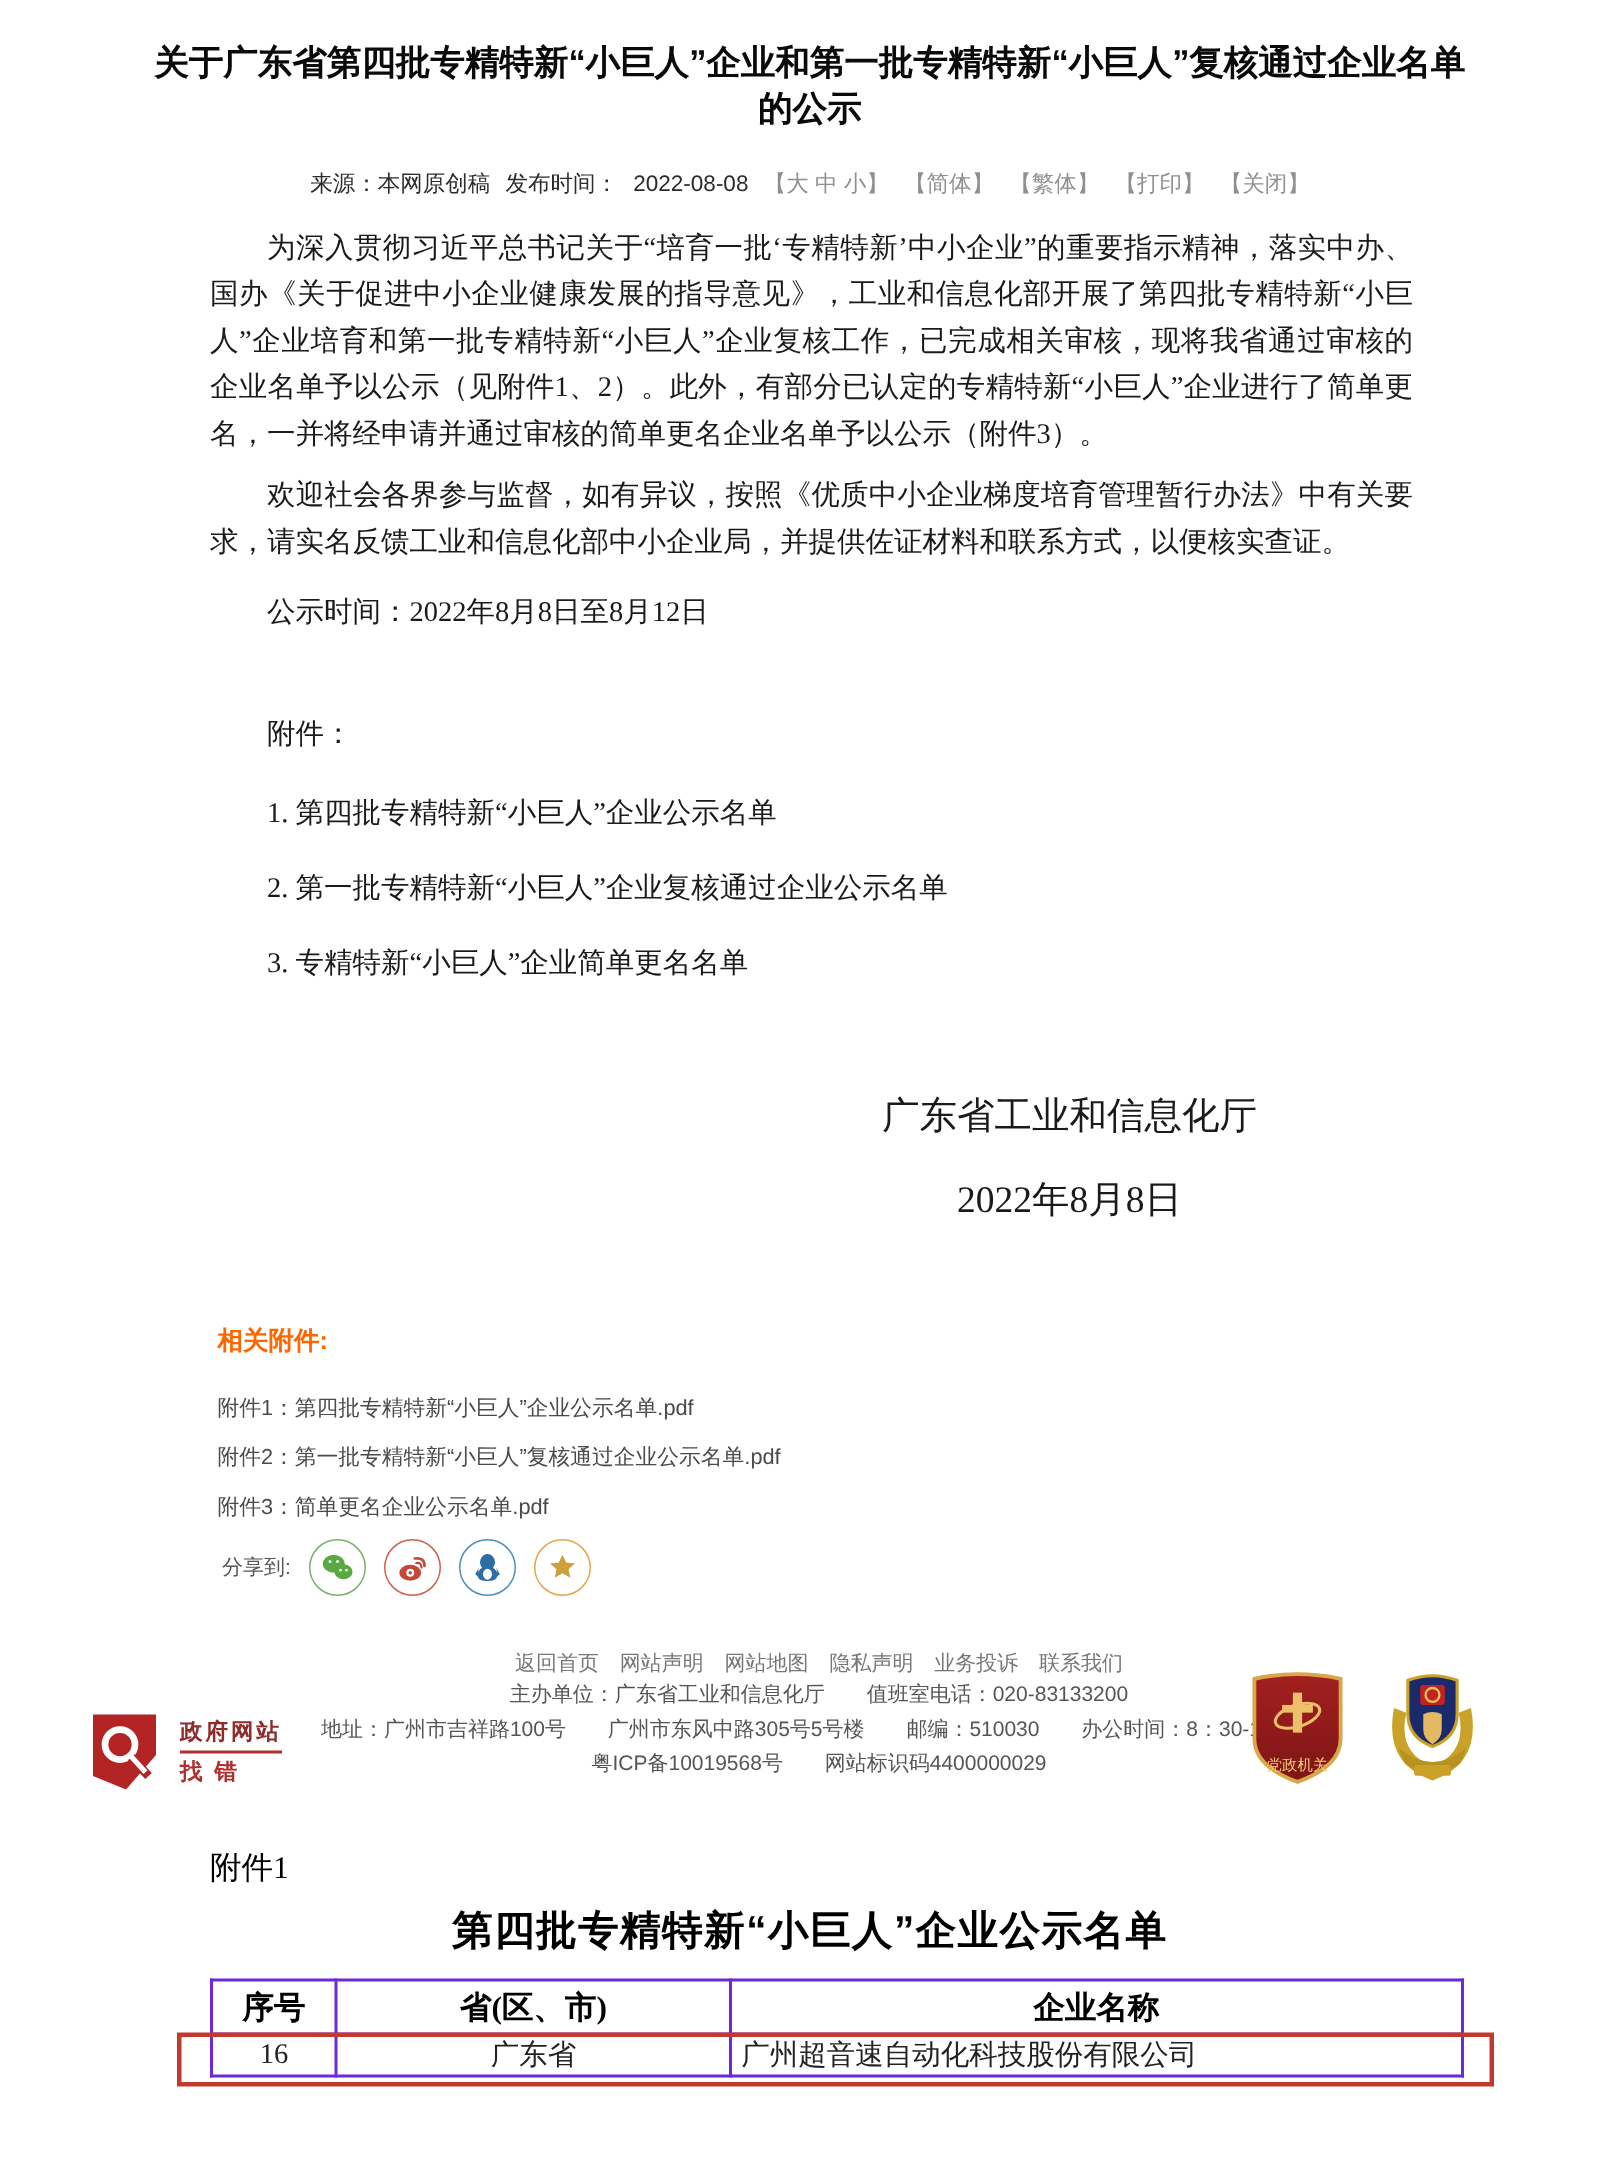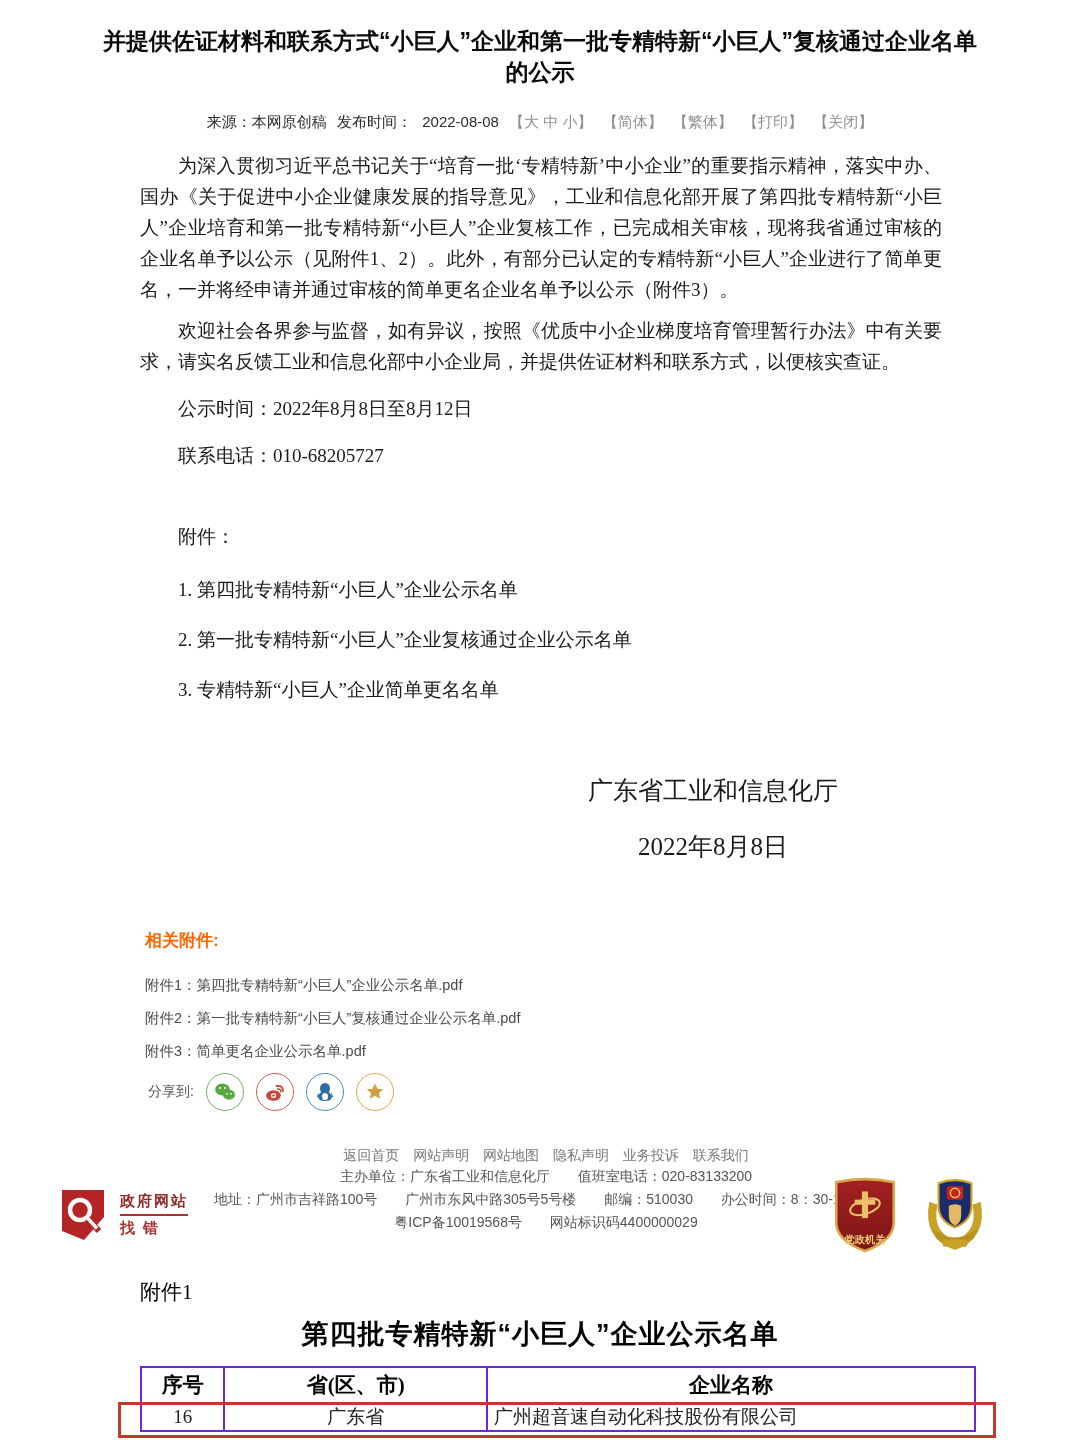--- a/index.html
+++ b/index.html
@@ -45,21 +45,21 @@
   .nav-row { font-size:14px; color:#777; }
   .nav-row span { margin:0 5px; cursor:pointer; }
   .info-row { font-size:14px; color:#555; line-height:23px; }
   .info-row:first-of-type { margin-top:24px; }
   .info-row span { margin:0 12px; }
   .find-error { position:absolute; left:58px; top:40px; display:flex; align-items:center; gap:8px; }
   .fe-text { text-align:left; }
   .fe-line1 { font-size:15px; color:#8f2b2b; letter-spacing:2px; font-weight:700;
               border-bottom:2px solid #b03030; padding-bottom:3px; }
   .fe-line2 { font-size:15px; color:#b03030; letter-spacing:8px; font-weight:700; margin-top:3px; }
-  .badge { position:absolute; top:28px;font-weight:bold; }
+  .badge { position:absolute; top:12px; }
   .badge-party  { left:832px; }
   .badge-police { left:922px; }
 
   
   .annex { margin-top:44px; font-family:"Liberation Serif", serif; color:#000; }
   .annex-label { margin-left:140px; font-size:21px; }
   .annex-title { margin-top:10px; text-align:center; font-size:27px; font-weight:700;
                  font-family:"Liberation Sans", sans-serif; letter-spacing:1px; }
   .table-wrap { position:relative; width:836px; margin:14px 0 0 140px; }
   table { width:100%; border-collapse:collapse; }
@@ -70,38 +70,37 @@
   td.co-name { text-align:left; padding-left:6px; }
   .col-no { width:10%; } .col-prov { width:31.5%; } .col-name { width:58.5%; }
   .red-box { position:absolute; left:-22px; width:calc(100% + 42px); top:36px; height:36px;
              border:3px solid #c23a2e; pointer-events:none; }
 </style>
 </head>
 <body>
 
 <div class="page">
 
-  <h1 class="title">并提供佐证材料和联系方式“小巨人”企业和第一批专精特新“小巨人”复核通过企业名单的公示</h1>
+  <h1 class="title">关于广东省第四批专精特新“小巨人”企业和第一批专精特新“小巨人”复核通过企业名单的公示</h1>
 
   <div class="meta">
     <span class="m-dark">来源：本网原创稿</span>
     <span class="m-dark">发布时间：</span>
     <span class="m-dark">2022-08-08</span>
     <span class="m-btn">【大 中 小】</span>
     <span class="m-btn">【简体】</span>
     <span class="m-btn">【繁体】</span>
     <span class="m-btn">【打印】</span>
     <span class="m-btn">【关闭】</span>
   </div>
 
   <div class="body-text">
     <p>为深入贯彻习近平总书记关于“培育一批‘专精特新’中小企业”的重要指示精神，落实中办、国办《关于促进中小企业健康发展的指导意见》，工业和信息化部开展了第四批专精特新“小巨人”企业培育和第一批专精特新“小巨人”企业复核工作，已完成相关审核，现将我省通过审核的企业名单予以公示（见附件1、2）。此外，有部分已认定的专精特新“小巨人”企业进行了简单更名，一并将经申请并通过审核的简单更名企业名单予以公示（附件3）。</p>
     <p>欢迎社会各界参与监督，如有异议，按照《优质中小企业梯度培育管理暂行办法》中有关要求，请实名反馈工业和信息化部中小企业局，并提供佐证材料和联系方式，以便核实查证。</p>
     <p class="info-line">公示时间：2022年8月8日至8月12日</p>
-    <p class="info-line">联系电话：010-68205727</p>
     <p class="info-line att-heading">附件：</p>
     <p class="att-item">1. 第四批专精特新“小巨人”企业公示名单</p>
     <p class="att-item">2. 第一批专精特新“小巨人”企业复核通过企业公示名单</p>
     <p class="att-item">3. 专精特新“小巨人”企业简单更名名单</p>
     <div class="signature">
       <div>广东省工业和信息化厅</div>
       <div class="sig-date">2022年8月8日</div>
     </div>
   </div>
 

